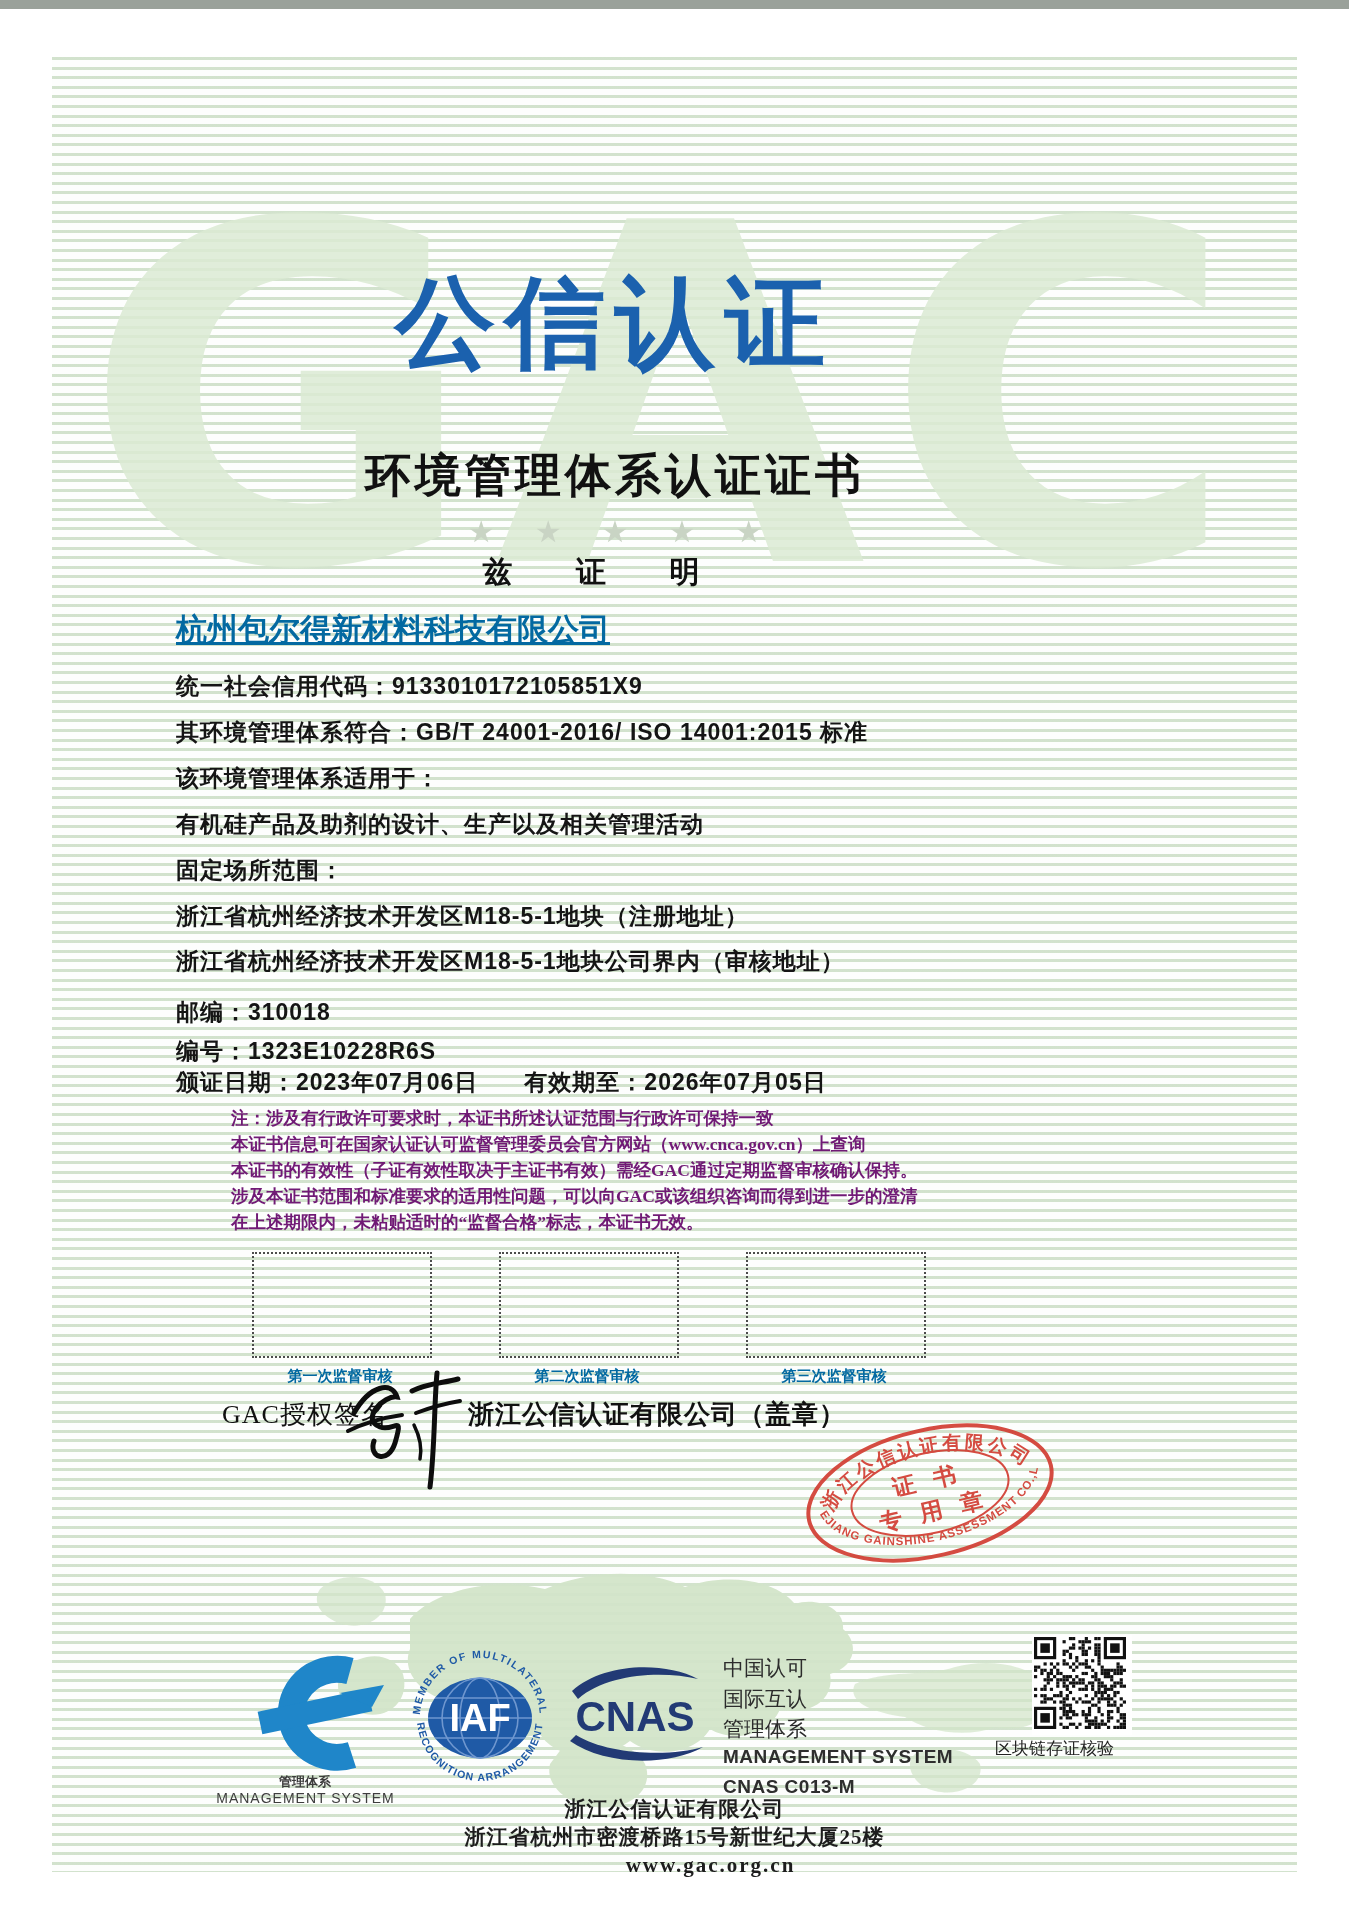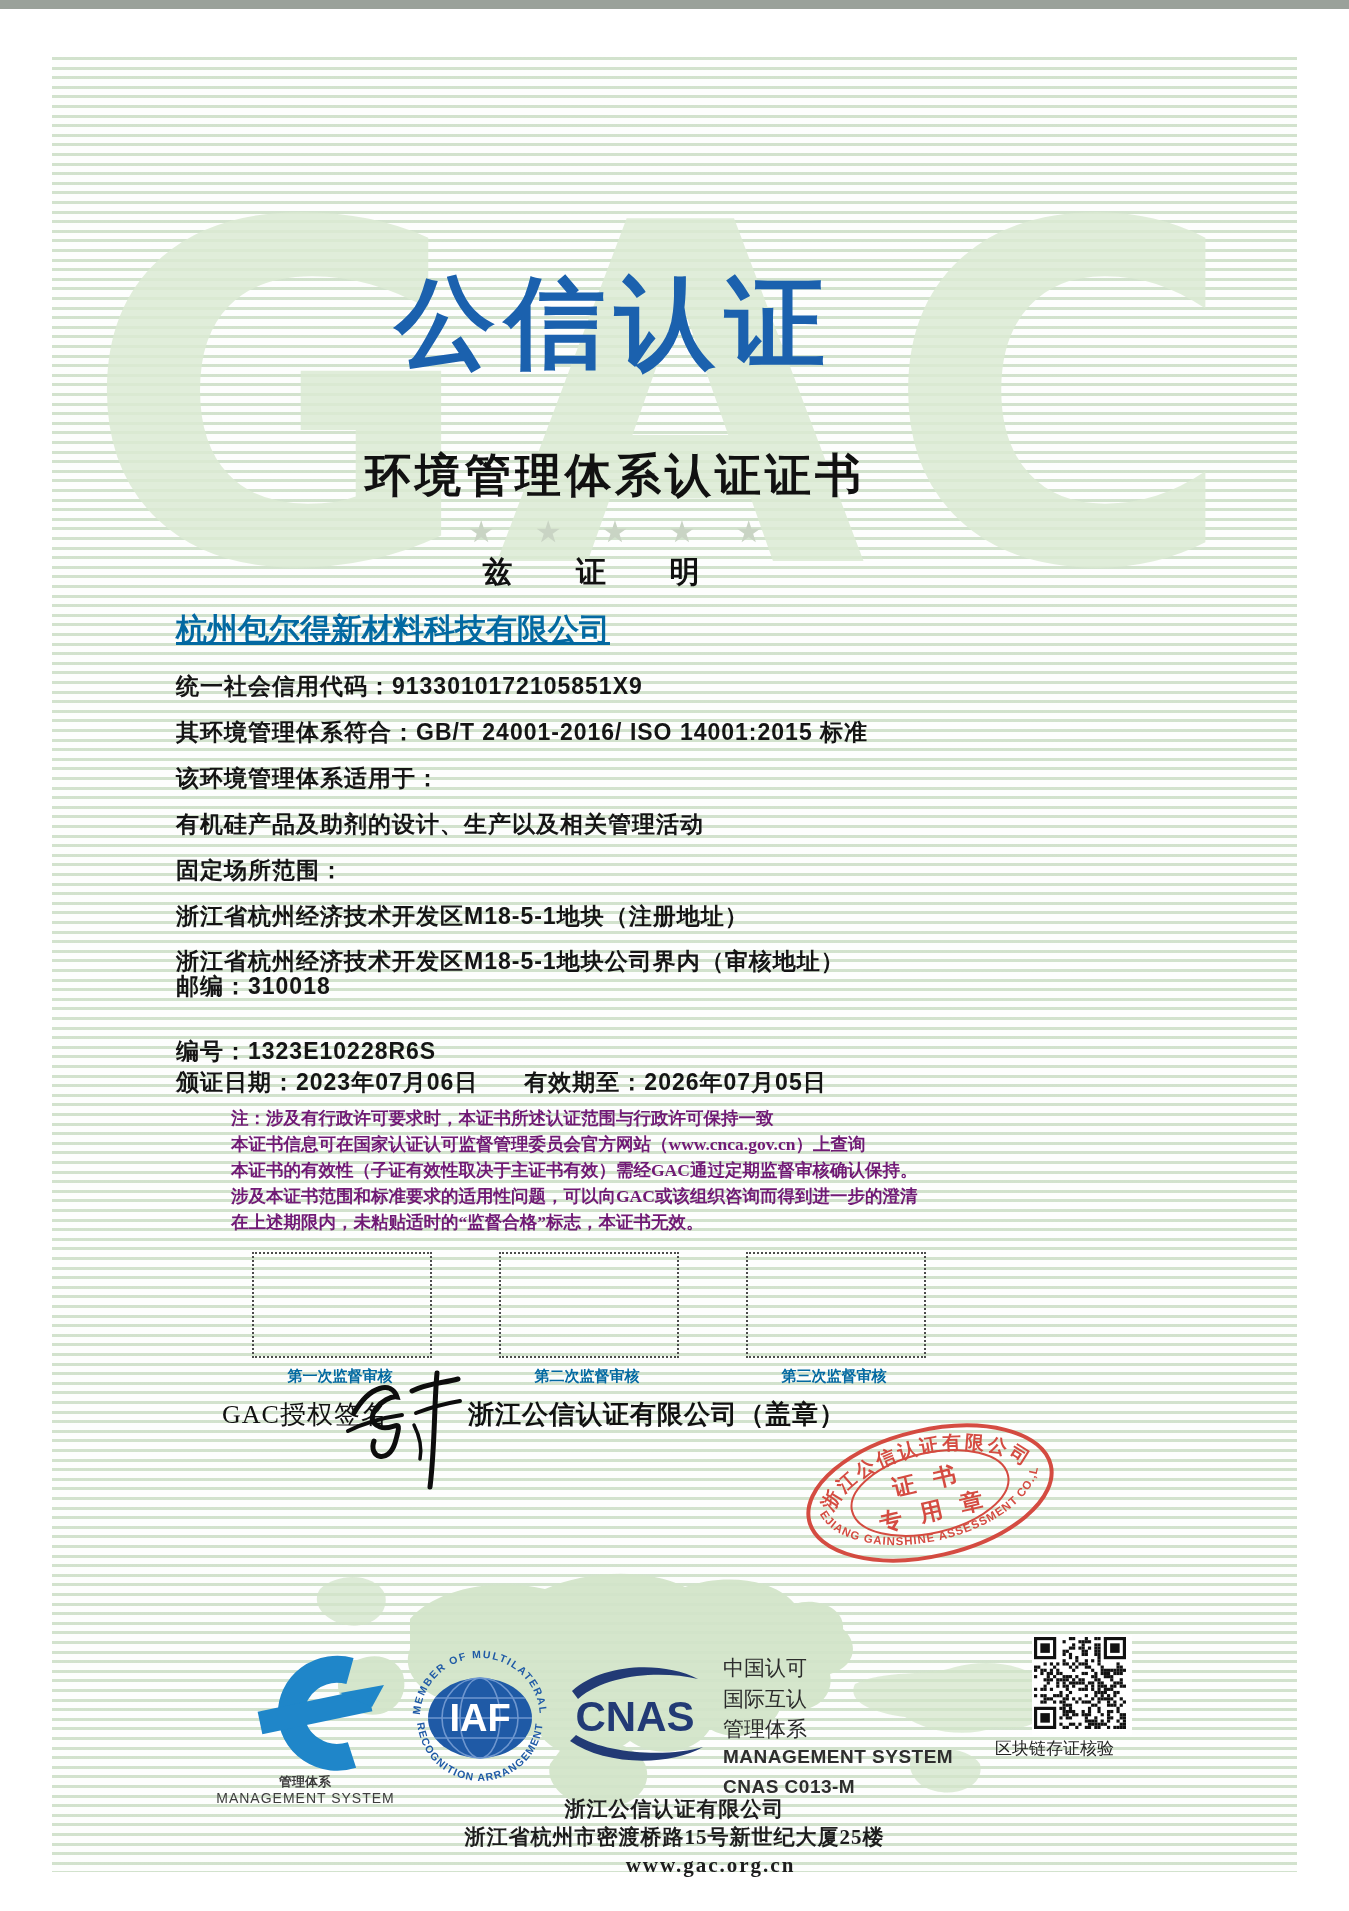--- a/index.html
+++ b/index.html
@@ -113,21 +113,21 @@
 
   <div class="abs company">杭州包尔得新材料科技有限公司</div>
 
   <div class="abs bodyline" style="top:662px">统一社会信用代码：9133010172105851X9</div>
   <div class="abs bodyline" style="top:708px">其环境管理体系符合：GB/T 24001-2016/ ISO 14001:2015 标准</div>
   <div class="abs bodyline" style="top:754px">该环境管理体系适用于：</div>
   <div class="abs bodyline" style="top:800px">有机硅产品及助剂的设计、生产以及相关管理活动</div>
   <div class="abs bodyline" style="top:846px">固定场所范围：</div>
   <div class="abs bodyline" style="top:892px">浙江省杭州经济技术开发区M18-5-1地块（注册地址）</div>
   <div class="abs bodyline" style="top:937px">浙江省杭州经济技术开发区M18-5-1地块公司界内（审核地址）</div>
-  <div class="abs bodyline" style="top:962px">邮编：310018</div>
+  <div class="abs bodyline" style="top:988px">邮编：310018</div>
   <div class="abs bodyline" style="top:1027px">编号：1323E10228R6S</div>
 
   <div class="abs dates">
     <span>颁证日期：2023年07月06日</span>
     <span>有效期至：2026年07月05日</span>
   </div>
 
   <div class="abs notes">
     <div>注：涉及有行政许可要求时，本证书所述认证范围与行政许可保持一致</div>
     <div>本证书信息可在国家认证认可监督管理委员会官方网站（www.cnca.gov.cn）上查询</div>

